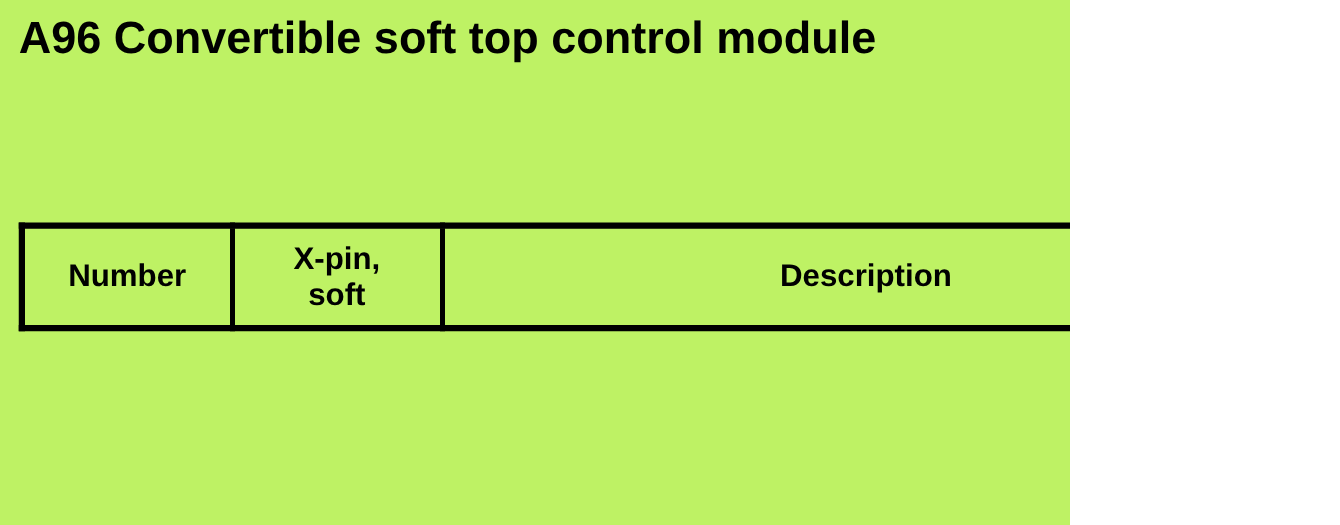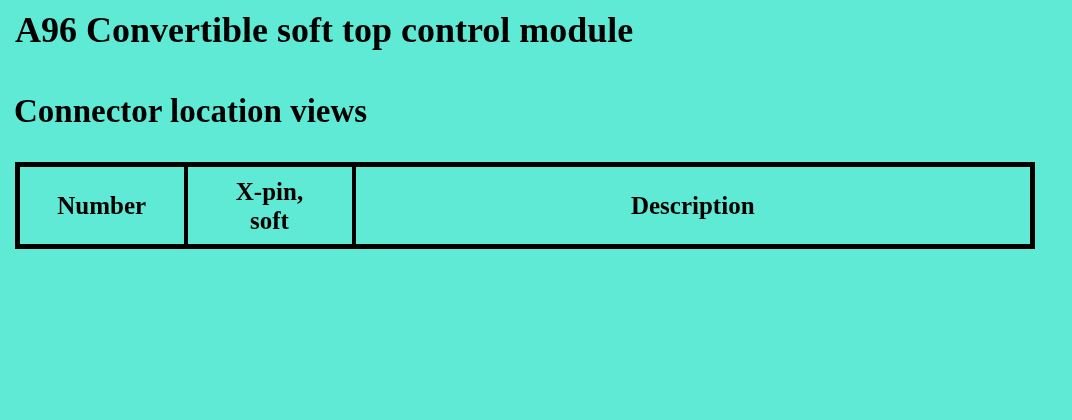--- a/index.html
+++ b/index.html
@@ -2,25 +2,25 @@
 <html><head>
 <meta charset="utf-8">
 <style>
   html, body {
     margin: 0;
     padding: 0;
     background: #ffffff;
   }
   .page {
     position: relative;
-    width: 1072px;
+    width: 856px;
     height: 420px;
-    background: #5eead4;
+    background: #bef264;
     color: #000000;
-    font-family: Liberation Serif, serif;
+    font-family: Liberation Sans, sans-serif;
     overflow: hidden;
   }
   .page-title {
     position: absolute;
     left: 15px;
     top: 10px;
     margin: 0;
     font-size: 36px;
     font-weight: bold;
     line-height: 40px;
@@ -32,21 +32,21 @@
     top: 93px;
     margin: 0;
     font-size: 33px;
     font-weight: bold;
     line-height: 36px;
     white-space: nowrap;
   }
   table.connector-table {
     position: absolute;
     left: 15px;
-    top: 162px;
+    top: 178px;
     width: 1015px;
     border-collapse: collapse;
     table-layout: fixed;
     border: 5px solid #000000;
   }
   .connector-table th,
   .connector-table td {
     border: 4px solid #000000;
     vertical-align: middle;
     white-space: pre-line;
@@ -73,21 +73,20 @@
   .col-pincolor { width: 168px; }
   .col-desc     { width: 679px; }
 </style>
 </head>
 <body>
 
 <div class="page">
 
   <h1 class="page-title">A96 Convertible soft top control module</h1>
 
-  <h2 class="section-subtitle">Connector location views</h2>
 
   <table class="connector-table">
     <colgroup>
       <col class="col-number">
       <col class="col-pincolor">
       <col class="col-desc">
     </colgroup>
     <thead>
       <tr>
         <th>Number</th>

